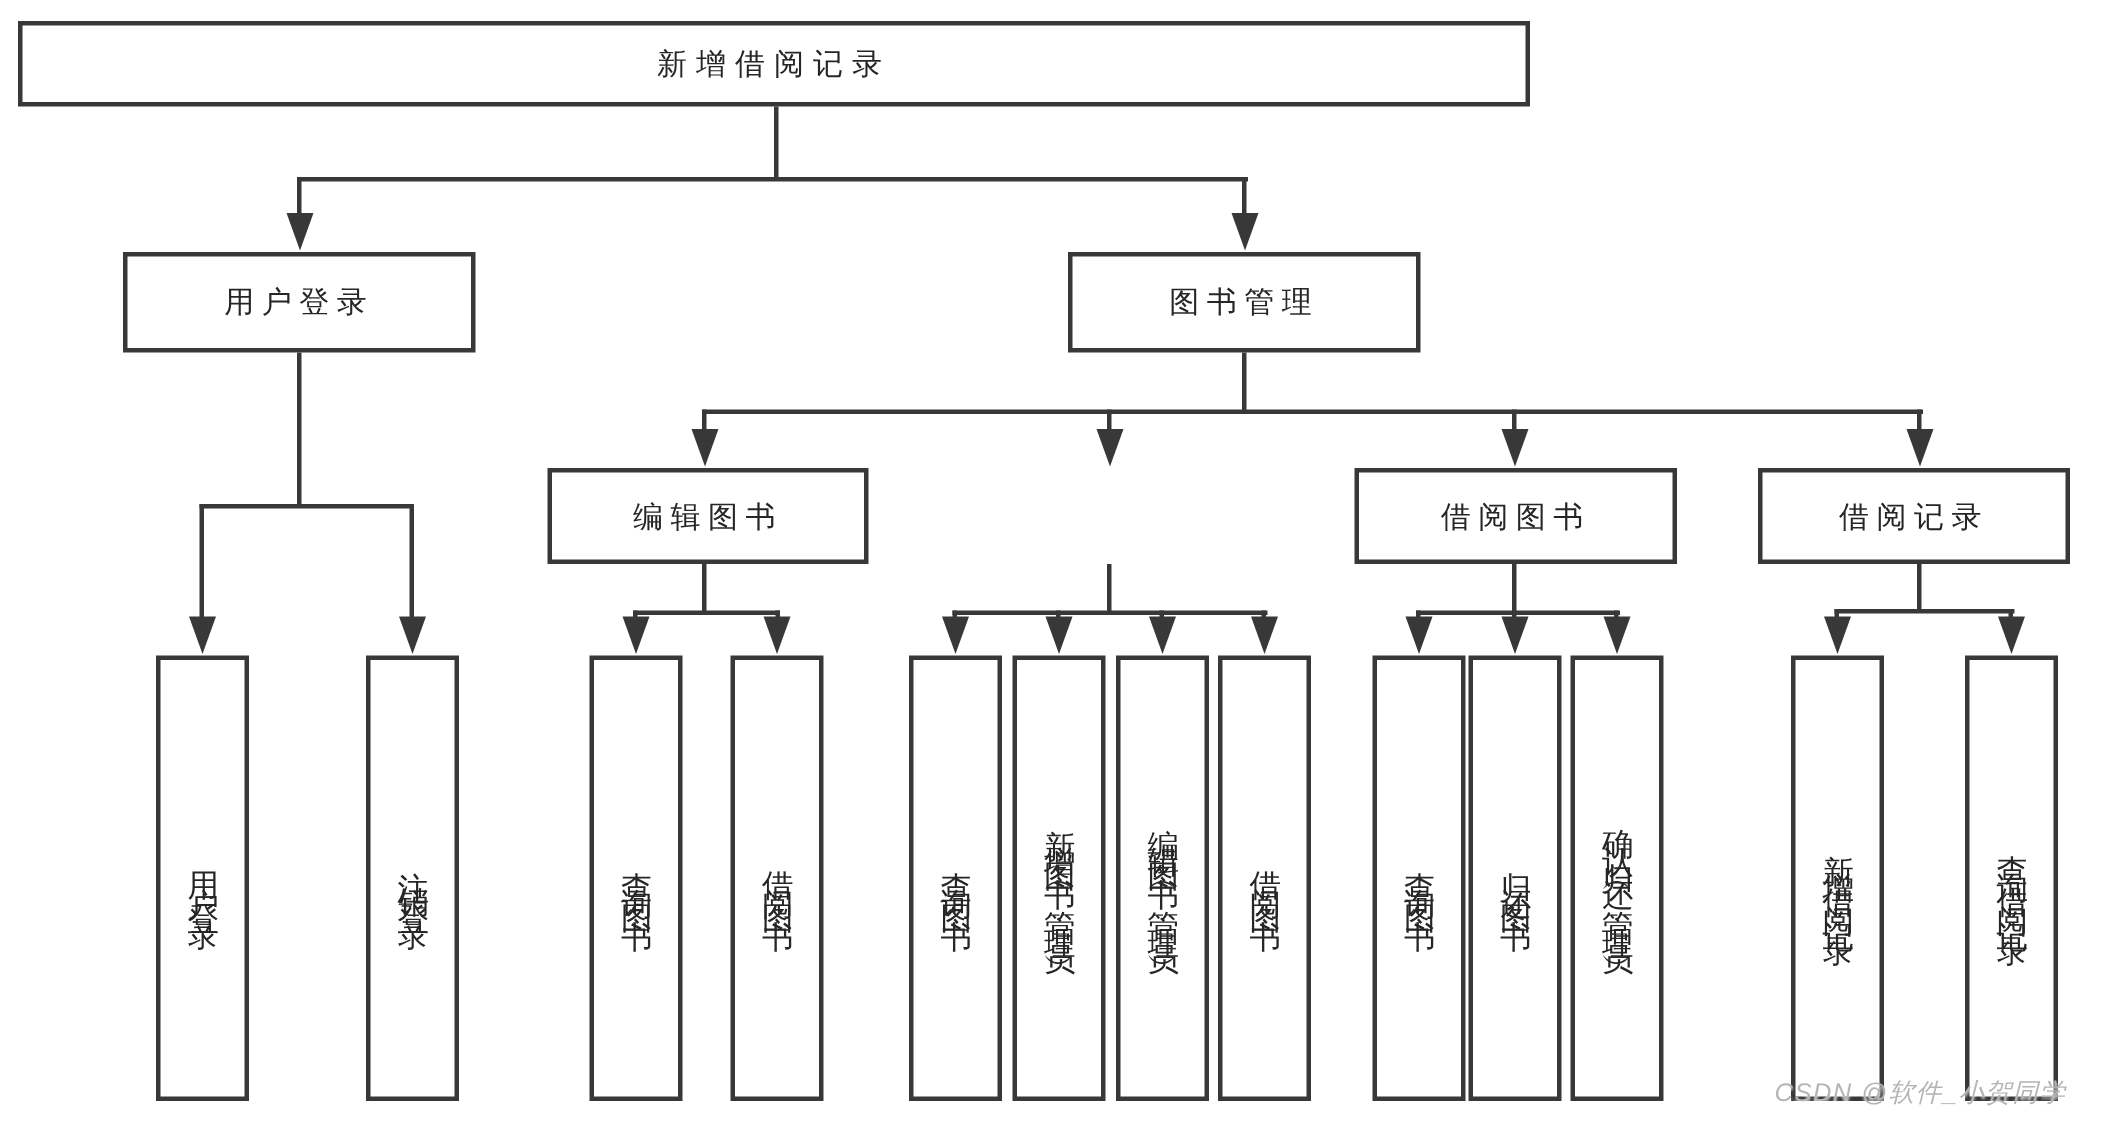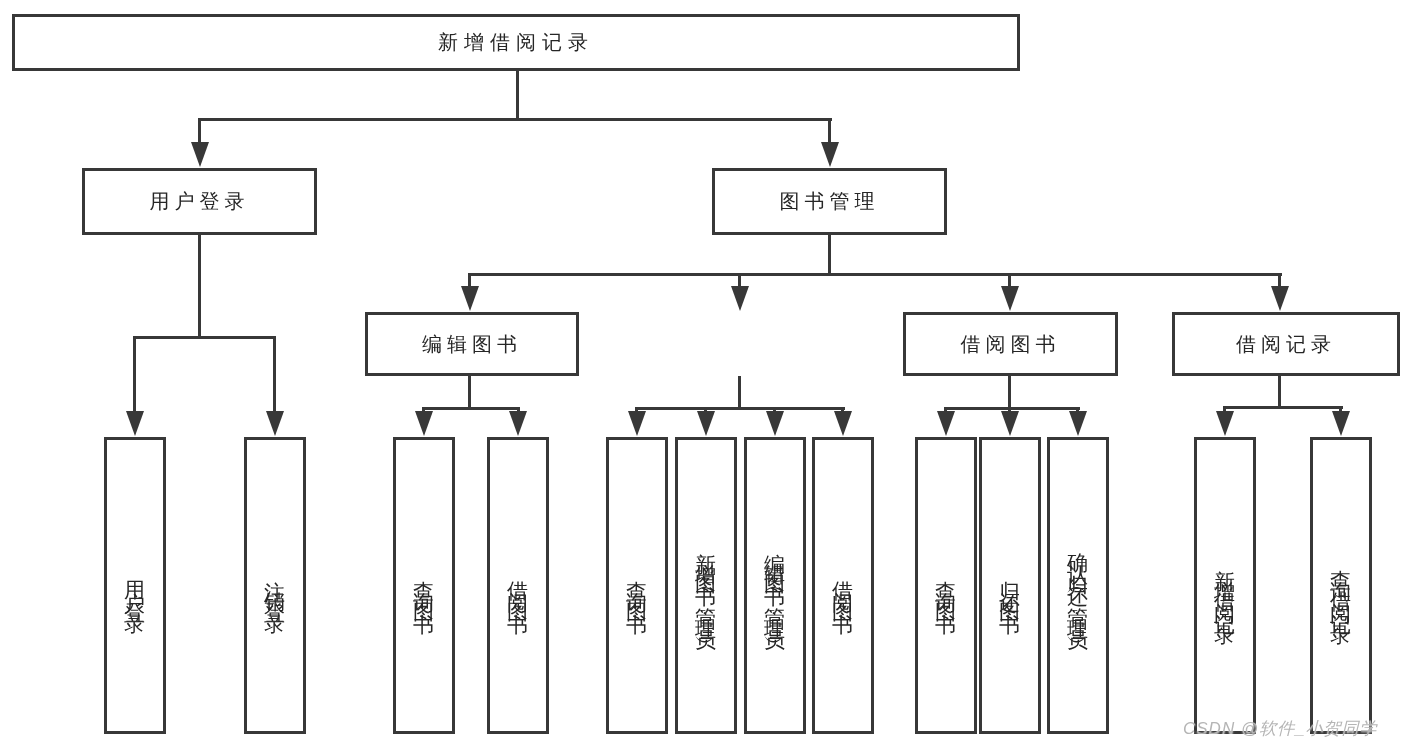--- a/index.html
+++ b/index.html
@@ -100,21 +100,21 @@
   <div class="arrow" style="left:1001px;top:286px"></div>
   <div class="vline" style="left:1278px;top:273px;height:14px"></div>
   <div class="arrow" style="left:1271px;top:286px"></div>
 
   <div class="box h" style="left:365px;top:312px;width:214px;height:64px">
     <span>编辑图书</span>
   </div>
   <div class="box h" style="left:903px;top:312px;width:215px;height:64px">
     <span>借阅图书</span>
   </div>
-  <div class="box h" style="left:1172px;top:312px;width:228px;height:64px">
+  <div class="box h" style="left:1172px;top:312px;width:208px;height:64px">
     <span>借阅记录</span>
   </div>
 
   <div class="vline" style="left:468px;top:376px;height:33px"></div>
   <div class="hline" style="left:422px;top:407px;width:98px"></div>
   <div class="vline" style="left:422px;top:407px;height:6px"></div>
   <div class="arrow" style="left:415px;top:411px"></div>
   <div class="vline" style="left:517px;top:407px;height:6px"></div>
   <div class="arrow" style="left:509px;top:411px"></div>
 

